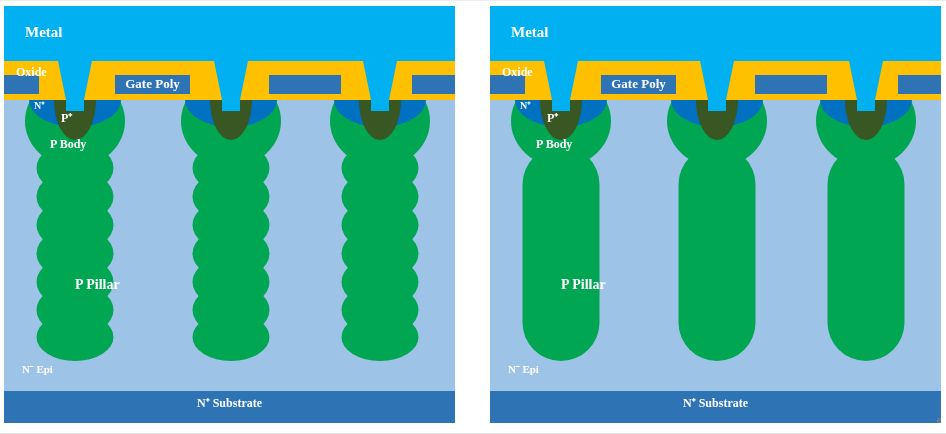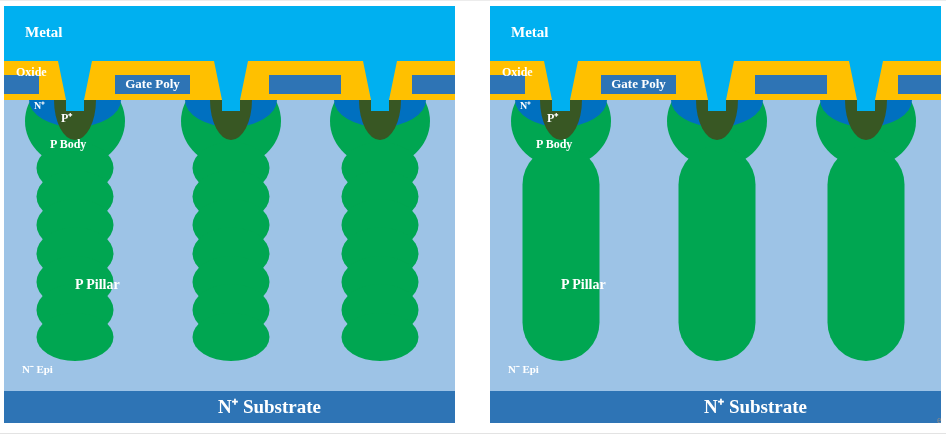--- a/index.html
+++ b/index.html
@@ -15,21 +15,21 @@
   .lb{position:absolute;color:#fff;font-weight:bold;white-space:nowrap;line-height:1.1;}
   .lb-metal  {left:21px;  top:18px;  font-size:15px;}
   .lb-oxide  {left:12px;  top:60px;  font-size:12px;}
   .lb-gate   {left:111px; top:69px;  width:75px; height:19px; font-size:13px;
               display:flex;align-items:center;justify-content:center;}
   .lb-nplus  {left:30px;  top:94px;  font-size:10px;}
   .lb-pplus  {left:57px;  top:106px; font-size:12px;}
   .lb-pbody  {left:46px;  top:132px; font-size:12px;}
   .lb-ppillar{left:47px;  top:271px; font-size:14px;margin-left:24px;}
   .lb-nepi   {left:18px;  top:357px; font-size:11px;}
-  .lb-sub    {left:0;     top:391px; width:100%; text-align:center; font-size:19px;padding-left:40px;}
+  .lb-sub    {left:0;     top:391px; width:100%; text-align:center; font-size:12px;}
   .wm{position:absolute;left:937px;top:413px;font-size:10px;color:#8a8a8a;font-weight:normal;}
 </style>
 </head>
 <body>
 
 <div class="canvas">
 
   <div class="panel left">
     <svg viewBox="0 0 451 417" width="451" height="417">
         <rect x="0" y="94" width="451" height="291" fill="#9DC3E6"></rect>

